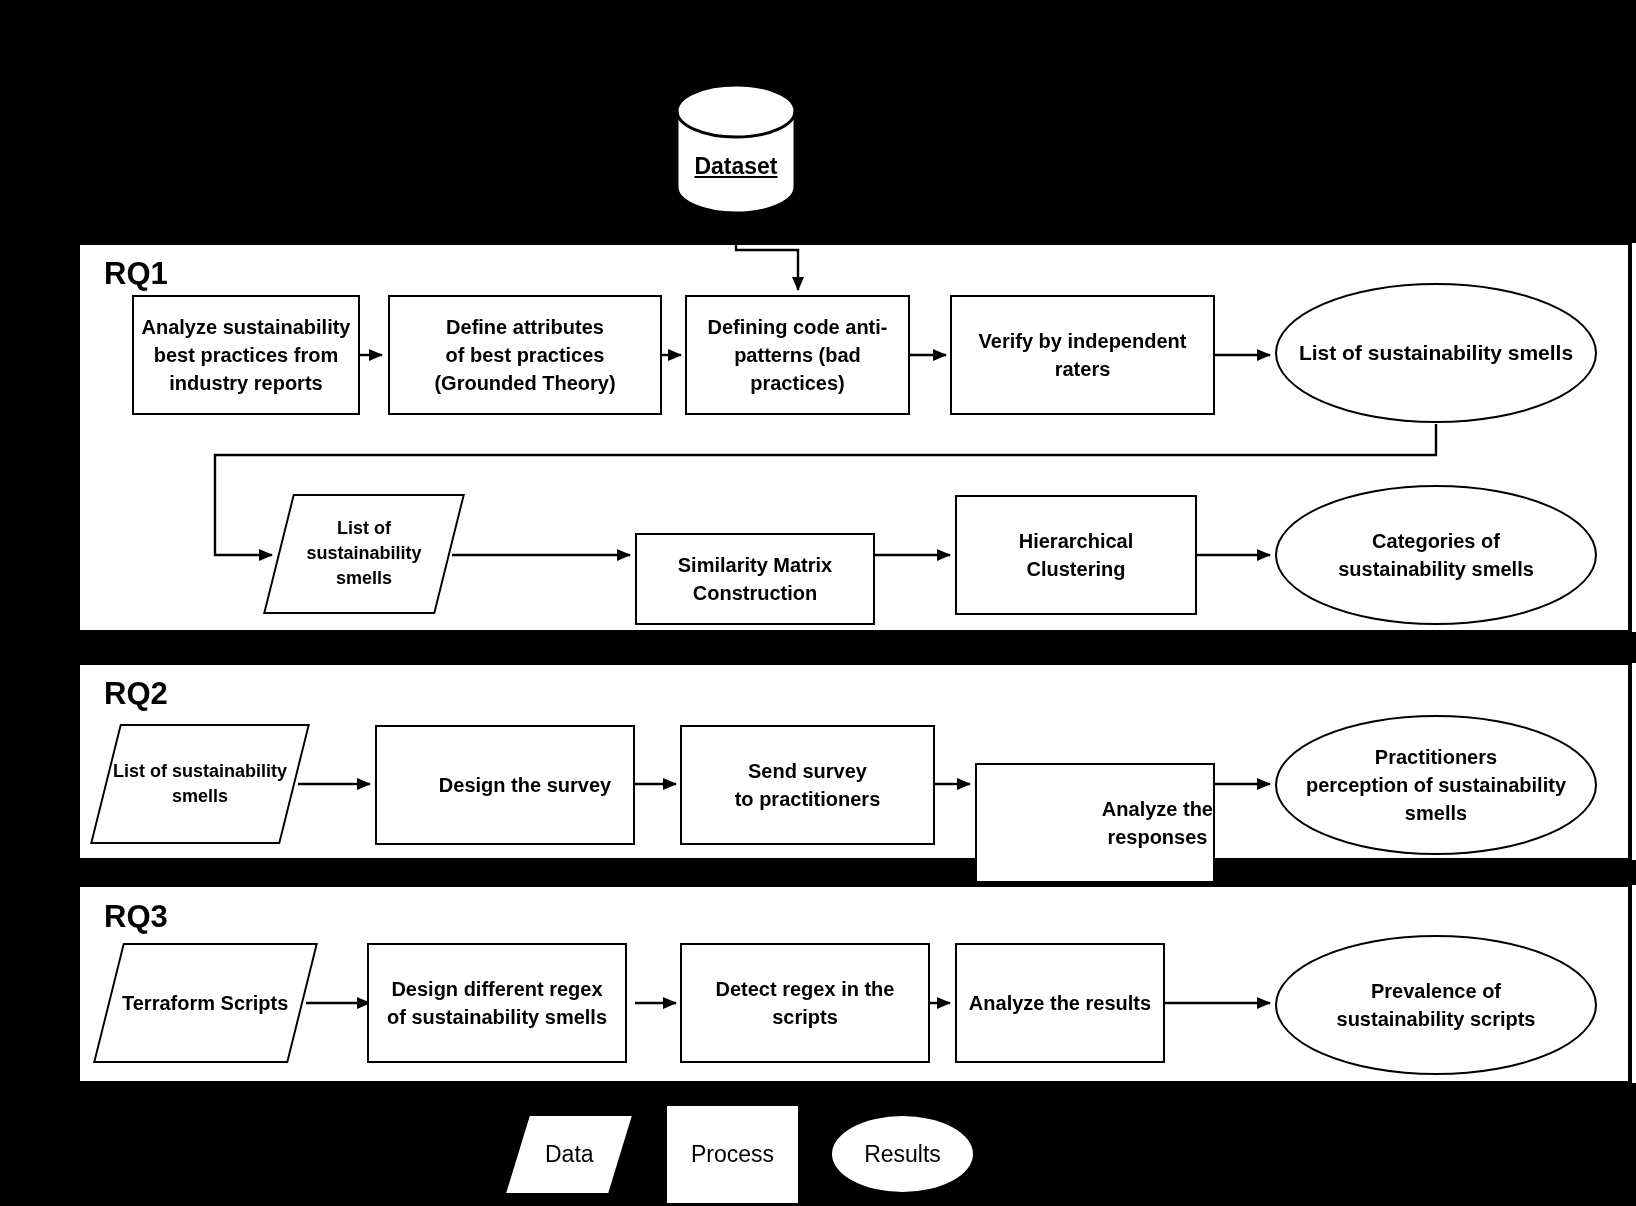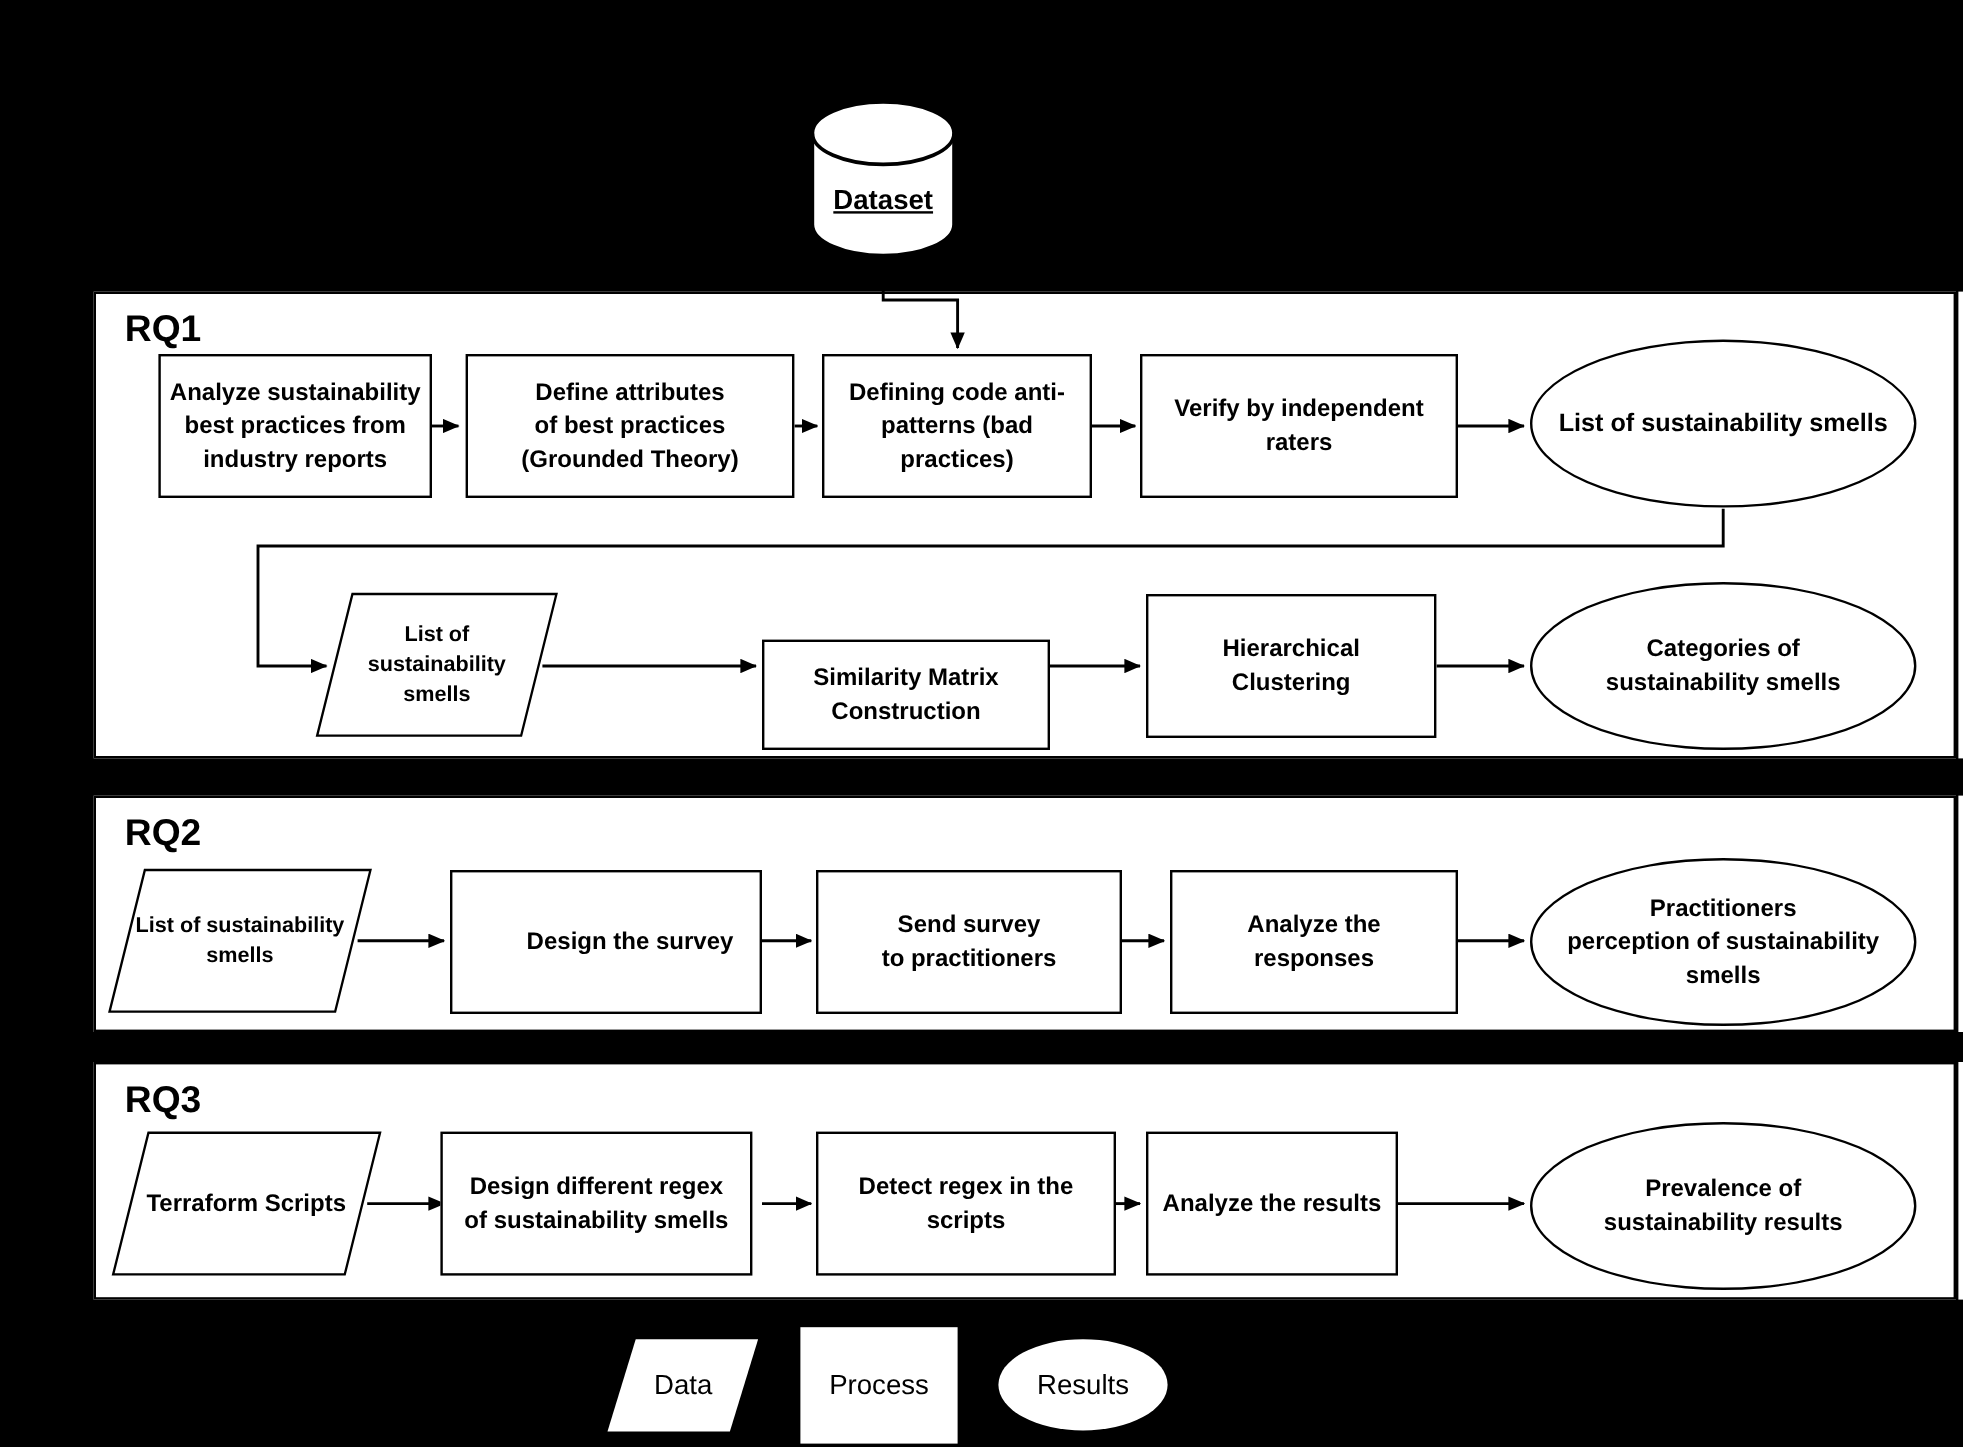--- a/index.html
+++ b/index.html
@@ -143,21 +143,21 @@
     <span class="lbl">List of sustainability
 smells</span>
     </div>
   <div class="node process" style="left:375px; top:725px; width:260px; height:120px;padding-left:40px;">
     <span class="lbl">Design the survey</span>
     </div>
   <div class="node process" style="left:680px; top:725px; width:255px; height:120px;">
     <span class="lbl">Send survey
 to practitioners</span>
     </div>
-  <div class="node process" style="left:975px; top:725px; width:240px; height:120px;">
+  <div class="node process" style="left:975px; top:763px; width:240px; height:120px;justify-content:flex-end;">
     <span class="lbl">Analyze the
 responses</span>
     </div>
   <div class="node result" style="left:1275px; top:715px; width:322px; height:140px;">
     <span class="lbl">Practitioners
 perception of sustainability
 smells</span>
     </div>
 
   <div class="node data-shape" style="left:108px; top:943px; width:195px; height:120px; font-size:20px;">
@@ -169,21 +169,21 @@
     </div>
   <div class="node process" style="left:680px; top:943px; width:250px; height:120px;">
     <span class="lbl">Detect regex in the
 scripts</span>
     </div>
   <div class="node process" style="left:955px; top:943px; width:210px; height:120px;">
     <span class="lbl">Analyze the results</span>
     </div>
   <div class="node result" style="left:1275px; top:935px; width:322px; height:140px;">
     <span class="lbl">Prevalence of
-sustainability results</span>
+sustainability scripts</span>
     </div>
 
   <div class="legend-item legend-data" style="left:518px; top:1116px; width:102px; height:77px;">
     <span class="lbl">Data</span>
     </div>
   <div class="legend-item" style="left:667px; top:1106px; width:131px; height:97px;">
     <span class="lbl">Process</span>
     </div>
   <div class="legend-item legend-results" style="left:832px; top:1116px; width:141px; height:76px;">
     <span class="lbl">Results</span>

